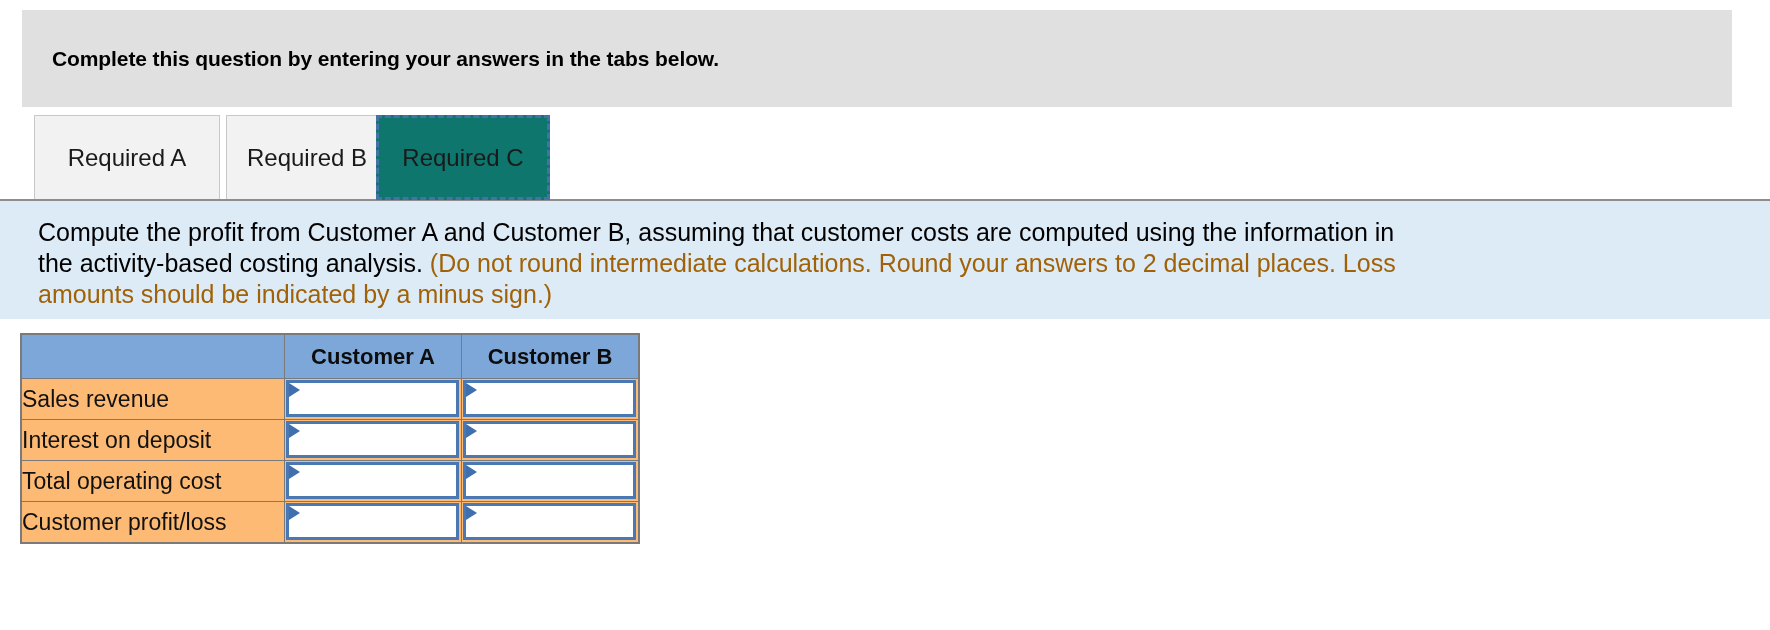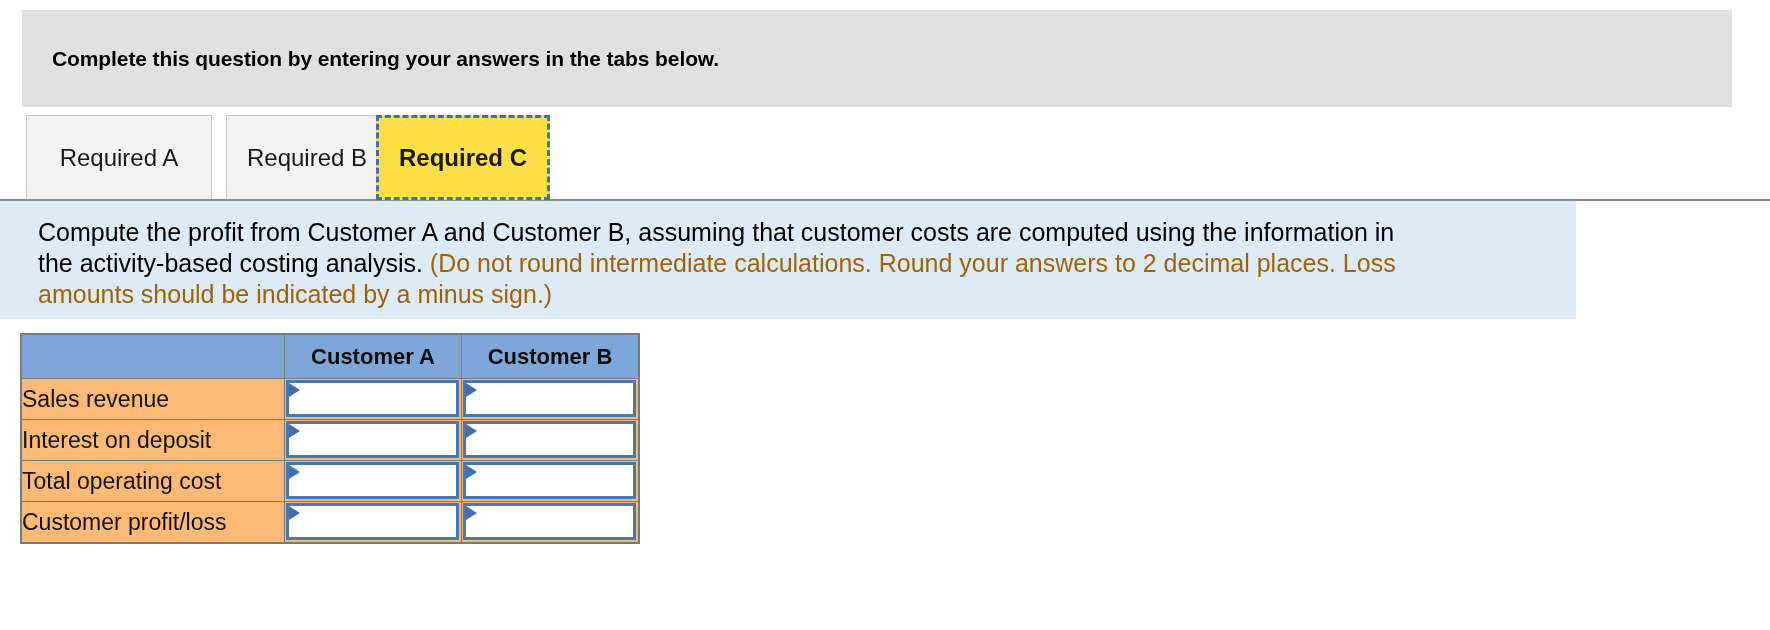--- a/index.html
+++ b/index.html
@@ -52,48 +52,47 @@
     border: 1px solid #c8c8c8;
     border-bottom: none;
     display: flex;
     align-items: center;
     justify-content: center;
     font-size: 24px;
     color: #1a1a1a;
     cursor: pointer;
     white-space: nowrap;
   }
-  .tab.inactive-a { left: 4px;   width: 186px; }
+  .tab.inactive-a { left: 12px;   width: 186px; }
   .tab.inactive-b { left: 204px; width: 162px; }
   .tab.active {
     left: 354px;
     width: 174px;
-    background: #fde047;
+    background: #0f766e;
     border: 3px dashed #4472a8;
     border-bottom: 3px dashed #4472a8;
     z-index: 3;
-    font-weight: bold;
   }
 
   
   .tab-underline {
     position: absolute;
     left: 0px;
     top: 199px;
     width: 1770px;
     height: 2px;
     background: #8d8d8d;
   }
 
   
   .instructions {
     position: absolute;
     left: 0px;
     top: 201px;
-    width: 1576px;
+    width: 1770px;
     height: 118px;
     background: #ddebf7;
     padding: 16px 20px 0 38px;
   }
   .instr-line {
     font-size: 25px;
     line-height: 31px;
     color: #000000;
   }
   .instr-note { color: #a16207; }

